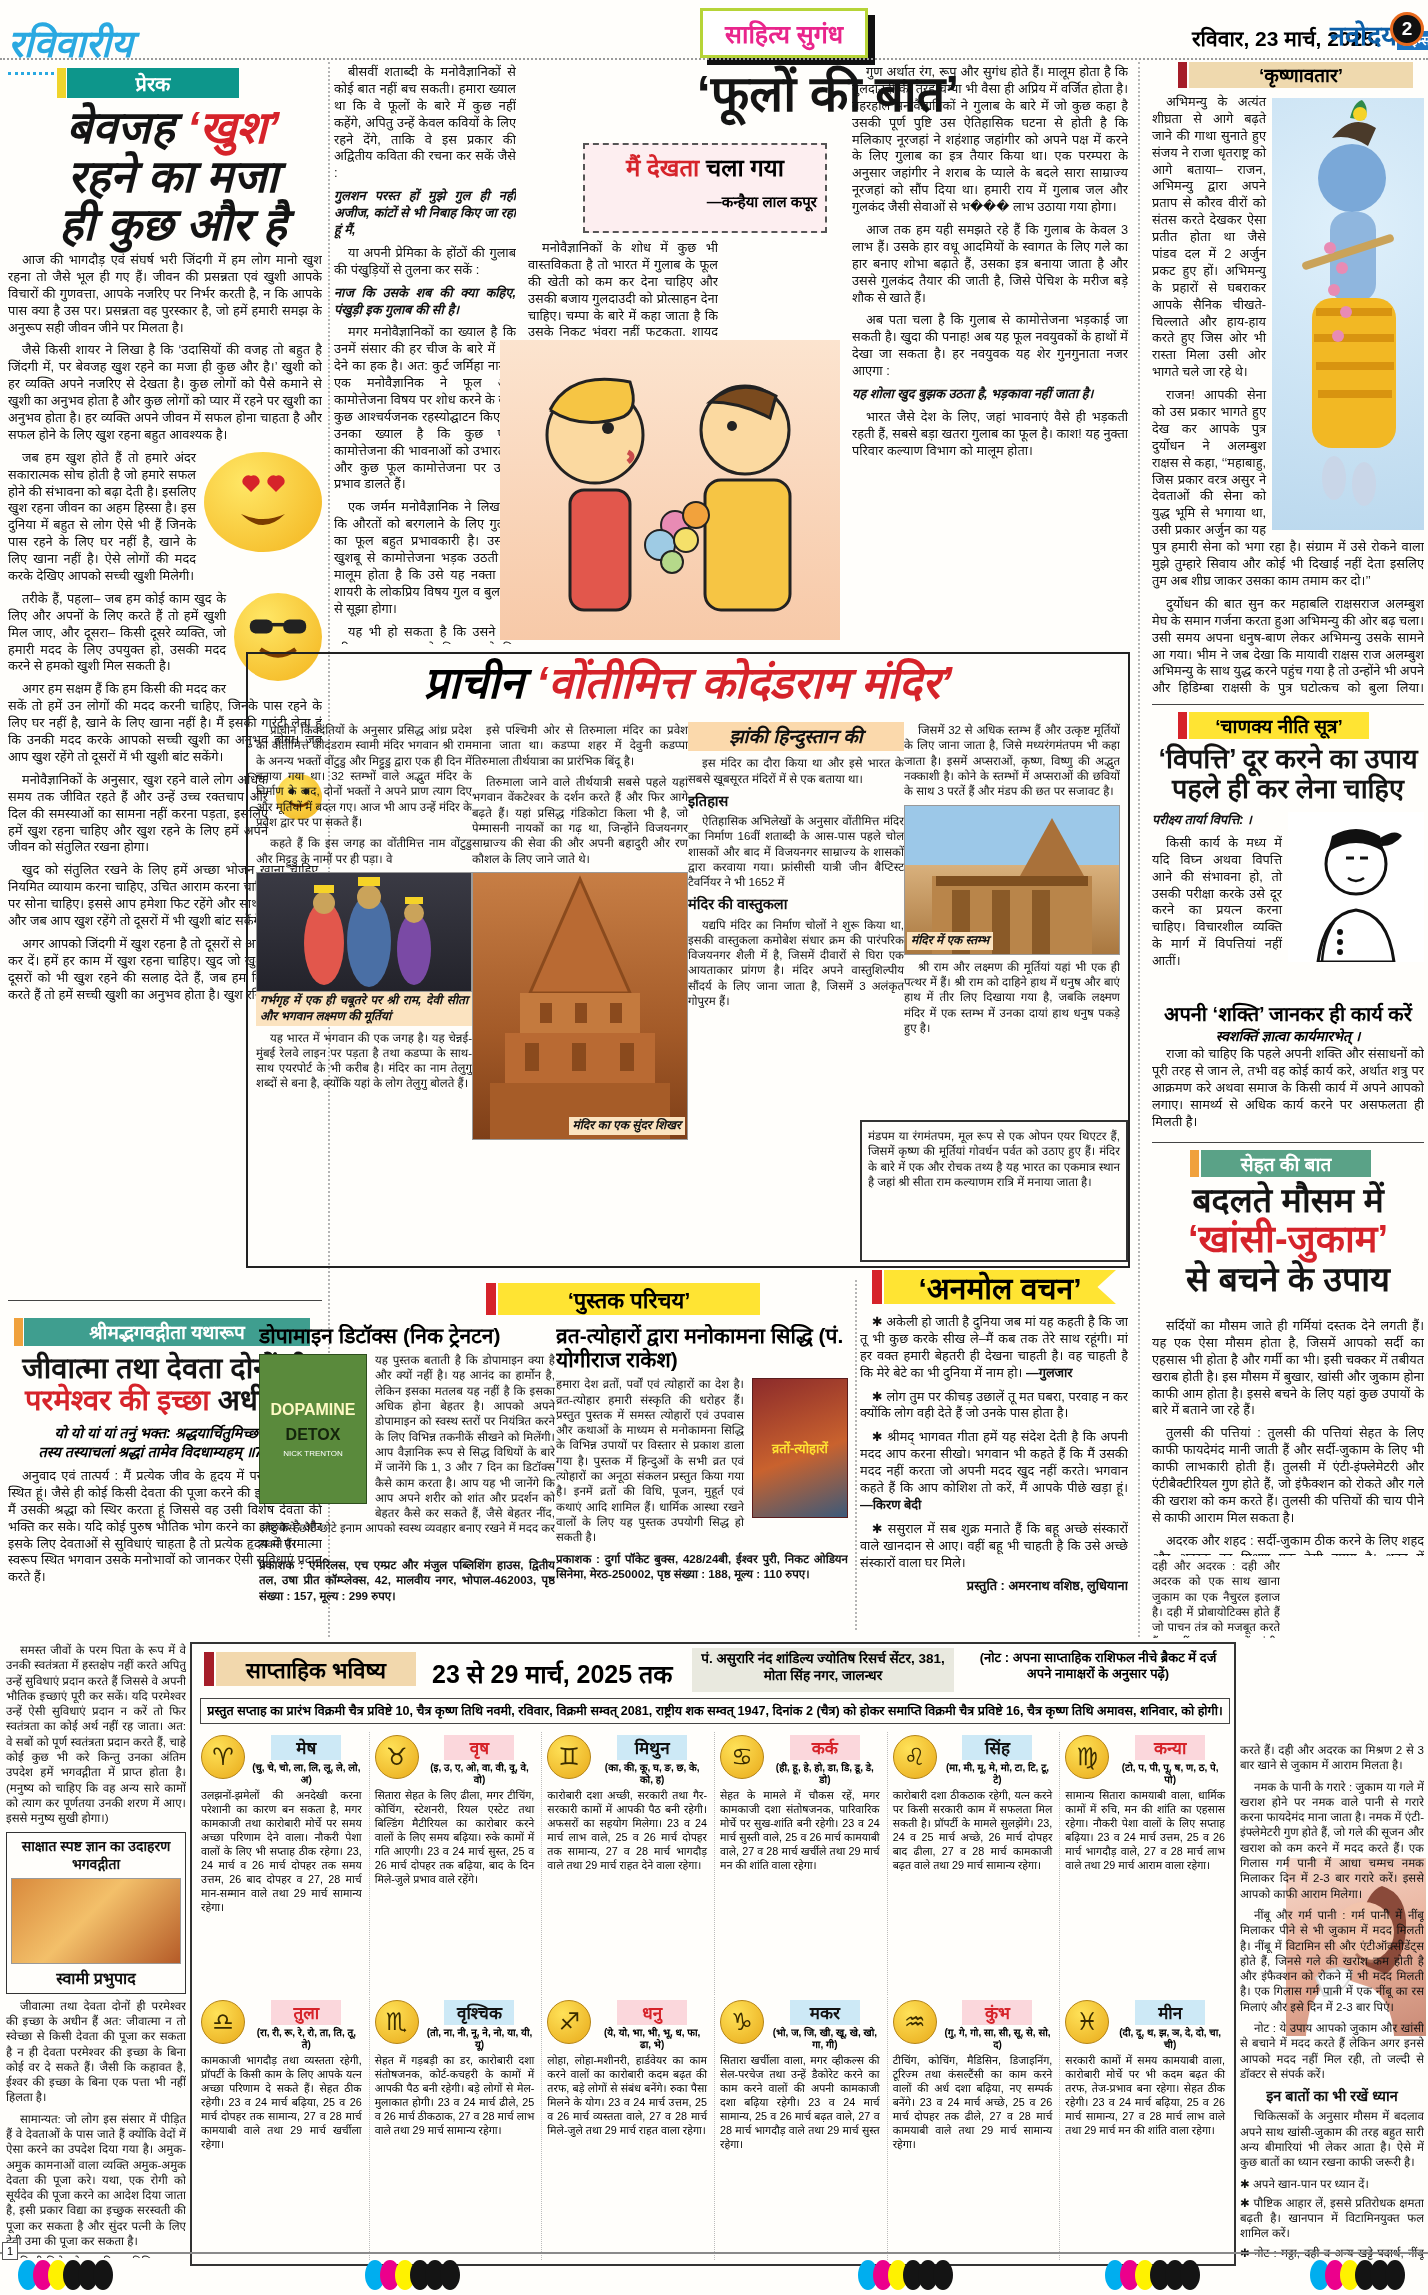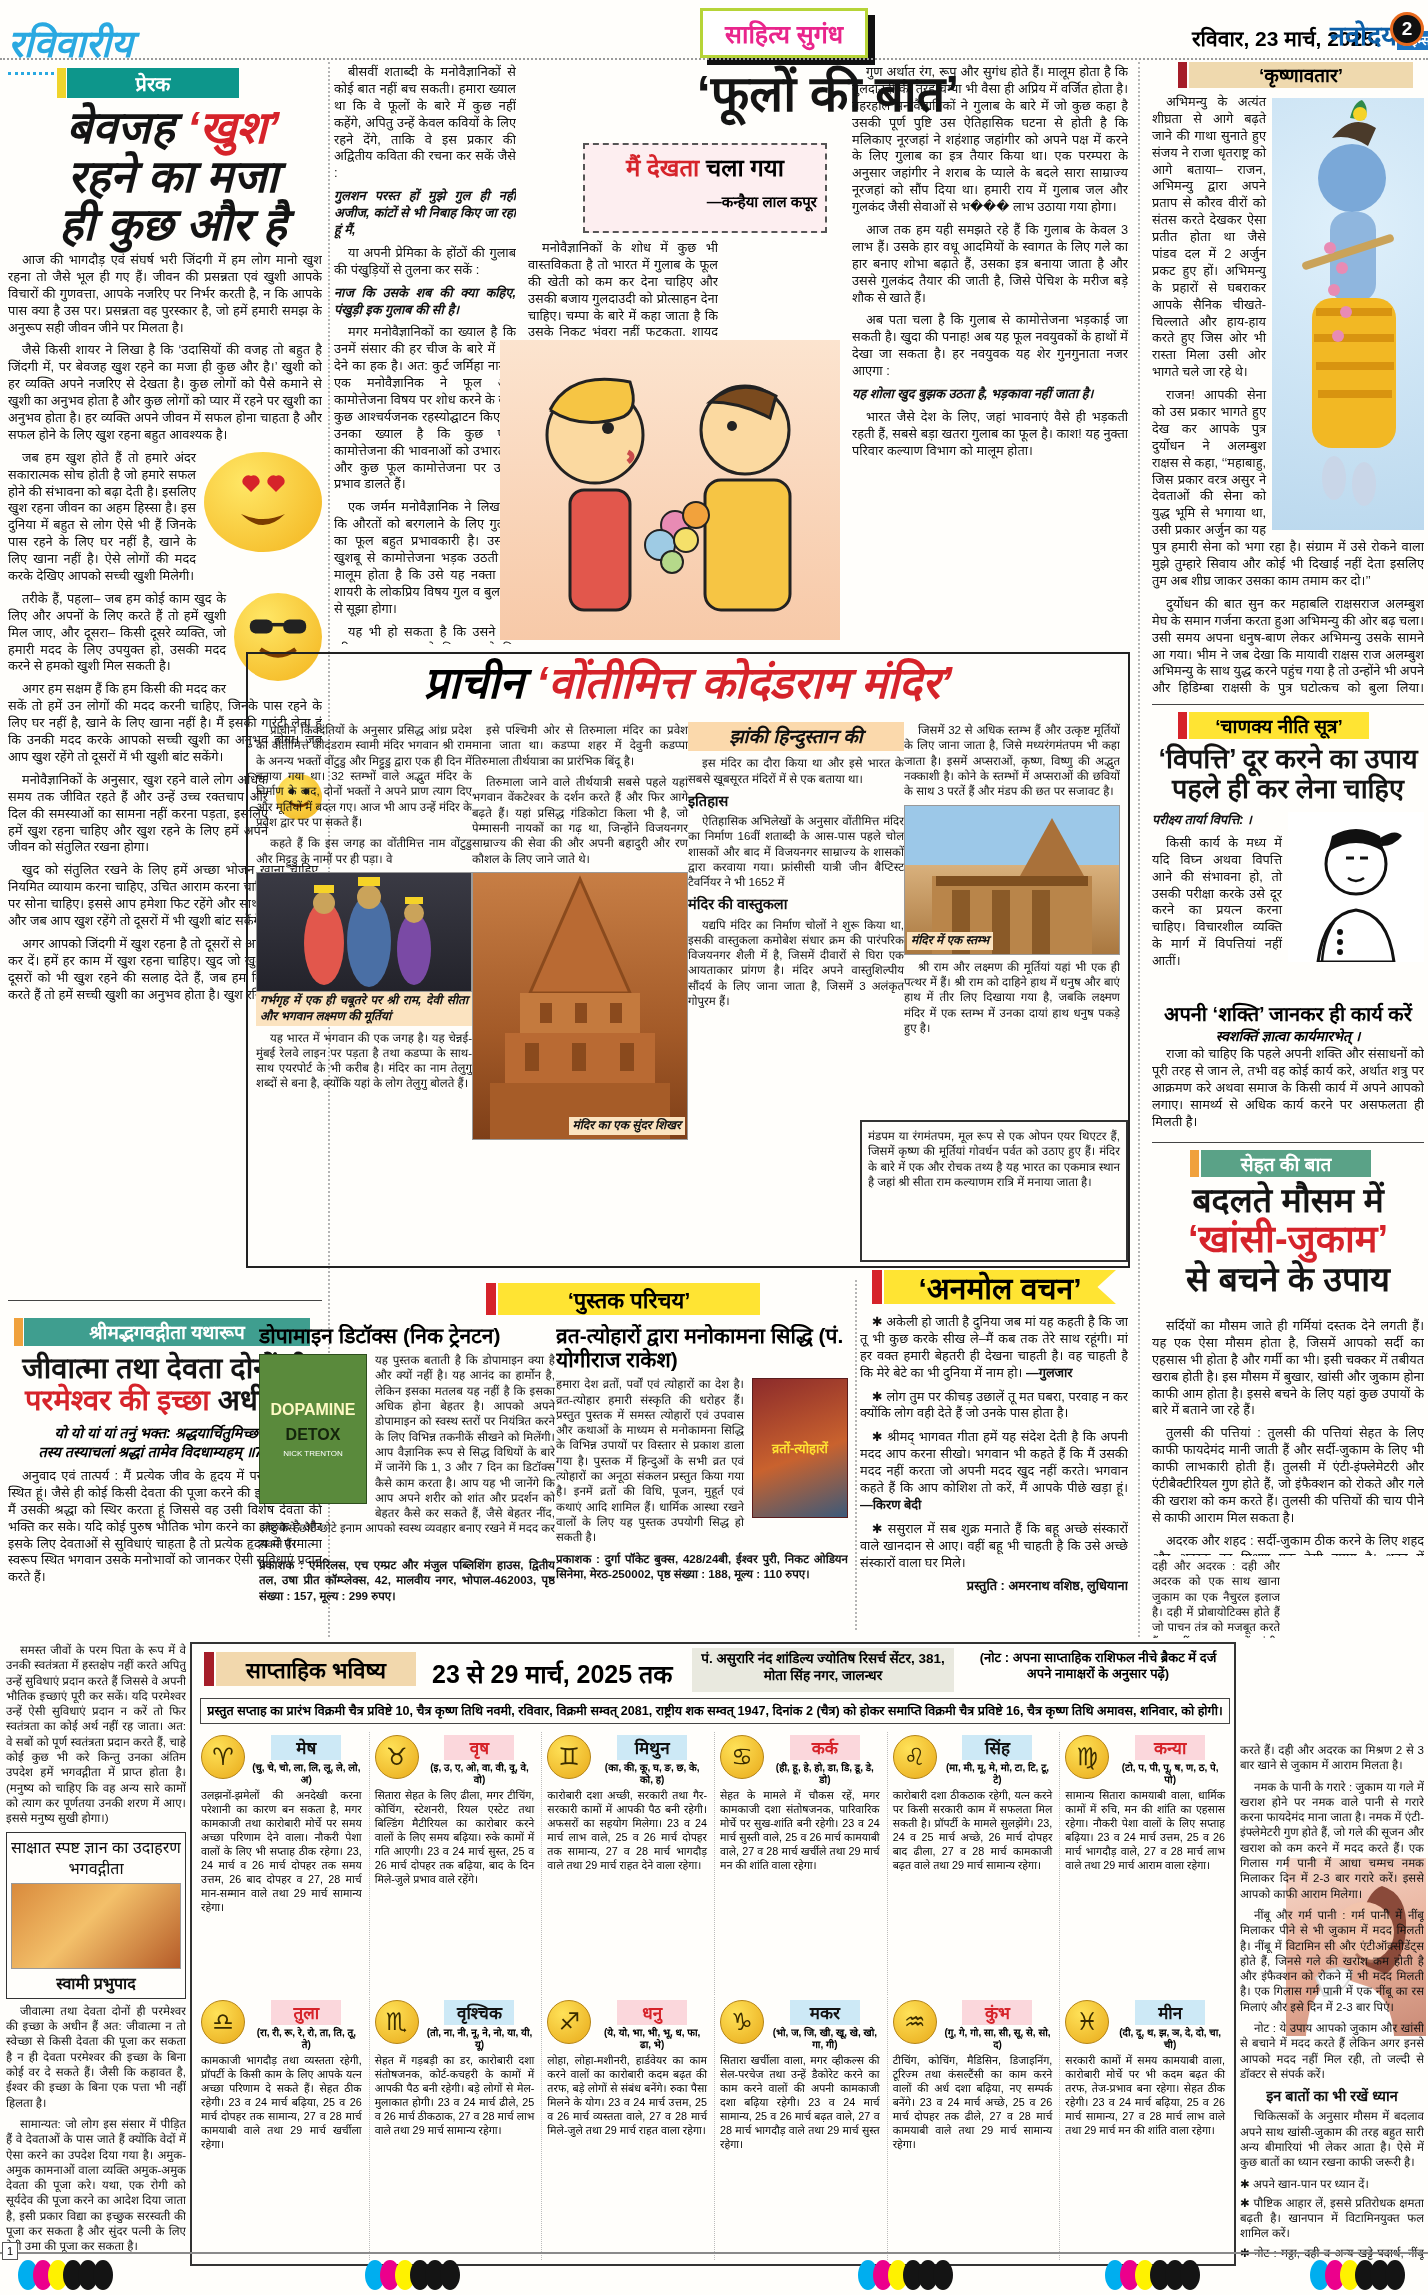--- a/index.html
+++ b/index.html
@@ -113,21 +113,21 @@
   <div class="abs center" style="left:8px;top:1424px;width:314px;font-size:14.5px;font-weight:bold;font-style:italic;line-height:1.3;">
     <span>यो यो यां यां तनुं भक्त: श्रद्धयार्चितुमिच्छति।</span><br>
     <span>तस्य तस्याचलां श्रद्धां तामेव विदधाम्यहम् ॥7.21॥</span>
   </div>
   <div class="abs t overflow" style="left:8px;top:1468px;width:314px;height:168px;">
     <p>अनुवाद एवं तात्पर्य : मैं प्रत्येक जीव के हृदय में परमात्मा स्वरूप स्थित हूं। जैसे ही कोई किसी देवता की पूजा करने की इच्छा करता है, मैं उसकी श्रद्धा को स्थिर करता हूं जिससे वह उसी विशेष देवता की भक्ति कर सके। यदि कोई पुरुष भौतिक भोग करने का इच्छुक है और इसके लिए देवताओं से सुविधाएं चाहता है तो प्रत्येक हृदय में परमात्मा स्वरूप स्थित भगवान उसके मनोभावों को जानकर ऐसी सुविधाएं प्रदान करते हैं।</p>
   </div>
   <div class="abs t overflow small" style="left:6px;top:1642px;width:180px;height:616px;">
     <p>समस्त जीवों के परम पिता के रूप में वे उनकी स्वतंत्रता में हस्तक्षेप नहीं करते अपितु उन्हें सुविधाएं प्रदान करते हैं जिससे वे अपनी भौतिक इच्छाएं पूरी कर सकें। यदि परमेश्वर उन्हें ऐसी सुविधाएं प्रदान न करें तो फिर स्वतंत्रता का कोई अर्थ नहीं रह जाता। अत: वे सबों को पूर्ण स्वतंत्रता प्रदान करते हैं, चाहे कोई कुछ भी करे किन्तु उनका अंतिम उपदेश हमें भगवद्गीता में प्राप्त होता है। (मनुष्य को चाहिए कि वह अन्य सारे कामों को त्याग कर पूर्णतया उनकी शरण में आए। इससे मनुष्य सुखी होगा।)</p>
     <div style="border:1.5px solid #333;padding:4px;margin:4px 0;">
-      <div class="center" style="font-weight:400;font-size:16px;">साक्षात स्पष्ट ज्ञान का उदाहरण भगवद्गीता</div>
+      <div class="center" style="font-weight:700;font-size:14px;">साक्षात स्पष्ट ज्ञान का उदाहरण भगवद्गीता</div>
       <div class="photo" style="width:100%;height:86px;background:linear-gradient(135deg,#d98a3c,#f3c06a 45%,#b55b28);margin:4px 0;"></div>
       <div class="center" style="font-weight:800;font-size:16px;">स्वामी प्रभुपाद</div>
     </div>
     <p>जीवात्मा तथा देवता दोनों ही परमेश्वर की इच्छा के अधीन हैं अत: जीवात्मा न तो स्वेच्छा से किसी देवता की पूजा कर सकता है न ही देवता परमेश्वर की इच्छा के बिना कोई वर दे सकते हैं। जैसी कि कहावत है, ईश्वर की इच्छा के बिना एक पत्ता भी नहीं हिलता है।</p>
     <p>सामान्यत: जो लोग इस संसार में पीड़ित हैं वे देवताओं के पास जाते हैं क्योंकि वेदों में ऐसा करने का उपदेश दिया गया है। अमुक-अमुक कामनाओं वाला व्यक्ति अमुक-अमुक देवता की पूजा करे। यथा, एक रोगी को सूर्यदेव की पूजा करने का आदेश दिया जाता है, इसी प्रकार विद्या का इच्छुक सरस्वती की पूजा कर सकता है और सुंदर पत्नी के लिए देवी उमा की पूजा कर सकता है।</p>
     <p>किसी विशेष देवता की यह विधि भगवान द्वारा नियंत्रित की जाती है। देवता जीवों को साक्षात् वर देने में समर्थ नहीं होते, ‘परमात्मा रूप में’ भगवान की अनुमति से ही वे वर दे सकते हैं क्योंकि भगवान सर्वेश्वर हैं। (क्रमश:)</p>
   </div>
 
   <div class="abs t overflow" style="left:334px;top:64px;width:182px;height:580px;">
     <p>बीसवीं शताब्दी के मनोवैज्ञानिकों से कोई बात नहीं बच सकती। हमारा ख्याल था कि वे फूलों के बारे में कुछ नहीं कहेंगे, अपितु उन्हें केवल कवियों के लिए रहने देंगे, ताकि वे इस प्रकार की अद्वितीय कविता की रचना कर सकें जैसे :</p>

